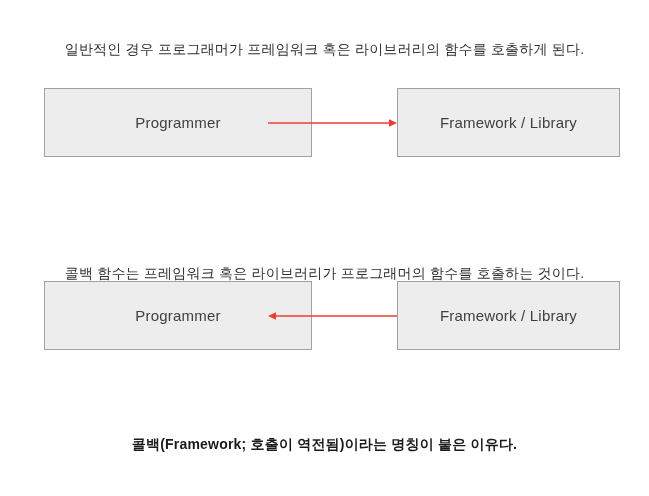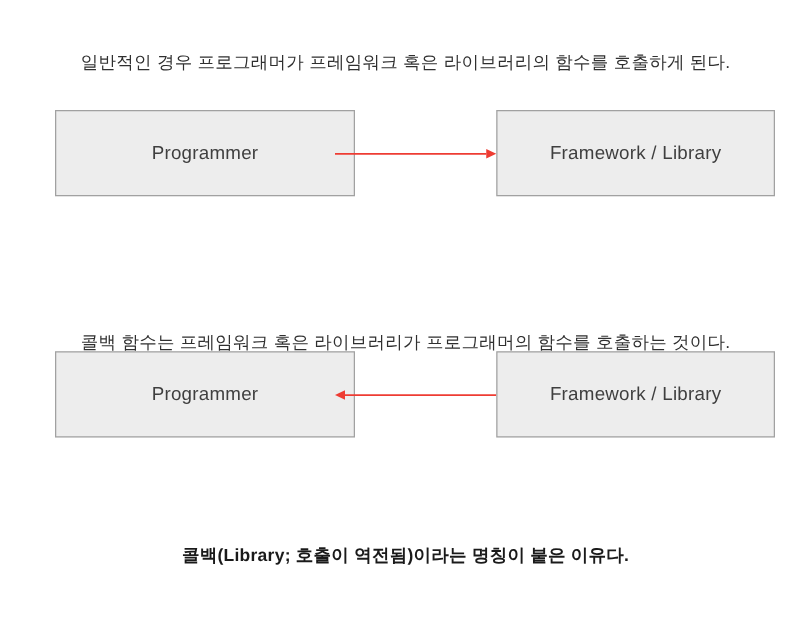--- a/index.html
+++ b/index.html
@@ -27,21 +27,21 @@
     white-space: nowrap;
   }
   .caption.footer {
     font-weight: bold;
     font-size: 14px;
     color: var(--footer-text, #1a1a1a);
   }
   .box {
     position: absolute;
     box-sizing: border-box;
-    width: 240px;
+    width: 268px;
     height: 69px;
     background: var(--box-fill, #ededed);
     border: 1px solid var(--box-border, #a1a1a1);
     display: flex;
     align-items: center;
     justify-content: center;
   }
   .box .label {
     font-size: 15px;
     color: var(--box-text, #3f3f3f);
@@ -85,15 +85,15 @@
 
   <div class="box" style="left: 397px; top: 281px; width: 223px;">
     <span class="label">Framework / Library</span>
   </div>
 
   <svg class="arrow" style="left: 268px; top: 311px;" viewBox="0 0 129 10">
     <line x1="8" y1="5" x2="129" y2="5"></line>
     <polygon points="8,1.2 0,5 8,8.8"></polygon>
   </svg>
 
-  <div class="caption footer" style="top: 435px;">콜백(Library; 호출이 역전됨)이라는 명칭이 붙은 이유다.</div>
+  <div class="caption footer" style="top: 435px;">콜백(Framework; 호출이 역전됨)이라는 명칭이 붙은 이유다.</div>
 
 </div>
 
 </body></html>

